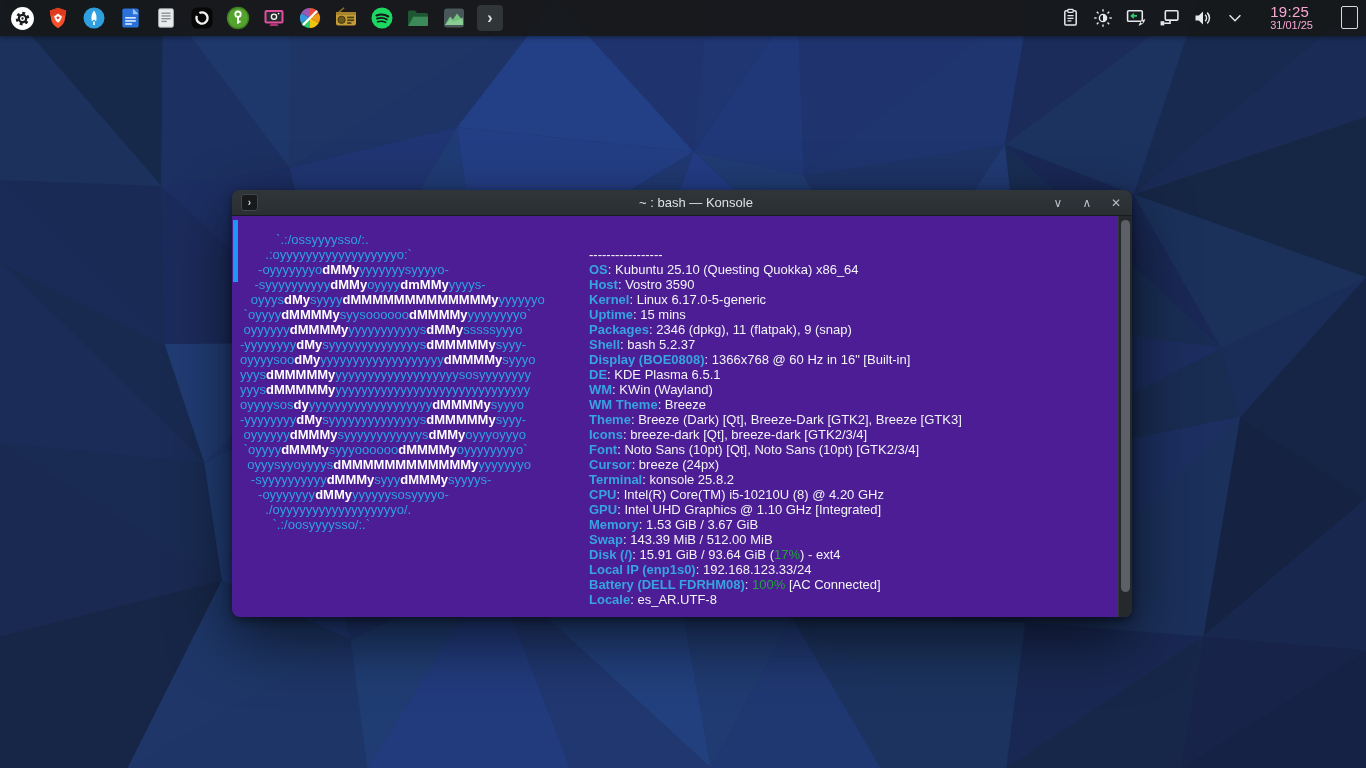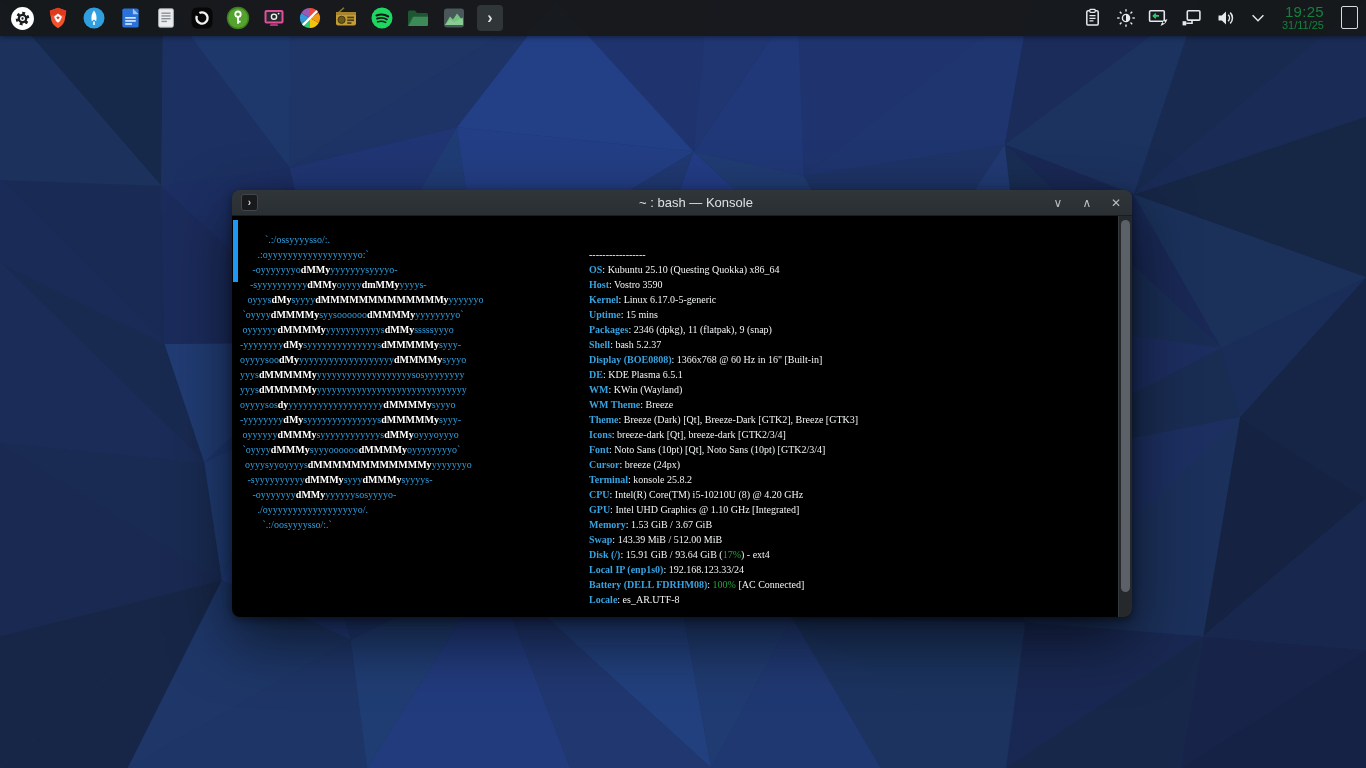--- a/index.html
+++ b/index.html
@@ -15,21 +15,21 @@
     background:rgba(23,25,27,.97);display:flex;align-items:center;
     padding:0 8px;box-shadow:0 1px 5px rgba(0,0,0,.45);
   }
   .launchers{display:flex;align-items:center;gap:8px;}
   .launcher{width:28px;height:28px;border-radius:4px;display:flex;align-items:center;justify-content:center;cursor:pointer;}
   .launcher svg{display:block;}
   .expander-tile{width:26px;height:26px;background:#303537;border-radius:4px;color:#dfe3e6;
     font-size:16px;font-weight:bold;display:flex;align-items:center;justify-content:center;}
   .tray{margin-left:auto;display:flex;align-items:center;gap:11px;}
   .tray-icon{width:22px;height:22px;display:flex;align-items:center;justify-content:center;cursor:pointer;}
-  .clock{color:#15803d;text-align:right;line-height:1.05;margin:0 2px;cursor:pointer;}
+  .clock{color:#f9a8d4;text-align:left;line-height:1.05;margin:0 13px;cursor:pointer;}
   .clock .time{font-size:15px;letter-spacing:.3px;}
   .clock .date{font-size:11px;}
   .peek{width:15px;height:21px;border:1px solid #d7dbde;border-radius:2px;margin-left:4px;cursor:pointer;}
   
   .window{
     position:absolute;left:232px;top:190px;width:900px;height:427px;z-index:5;
     background:#232627;border-radius:8px;overflow:hidden;
     box-shadow:0 22px 60px rgba(0,0,0,.6),0 3px 10px rgba(0,0,0,.45);
   }
   .titlebar{
@@ -41,22 +41,22 @@
     width:15px;height:15px;border-radius:3px;background:#17191b;border:1px solid #41474c;
     color:#d4d8db;font-size:10px;font-weight:bold;display:flex;align-items:center;justify-content:center;
   }
   .titlebar .title{
     position:absolute;left:0;right:0;text-align:center;color:#dde1e4;font-size:13px;pointer-events:none;padding-left:28px;
   }
   .win-buttons{margin-left:auto;display:flex;gap:15px;z-index:1;}
   .win-btn{color:#b9bfc4;font-size:12px;width:14px;text-align:center;cursor:pointer;line-height:1;}
   
   .term{
-    position:absolute;left:0;right:0;top:26px;bottom:0;background:#000000;
-    font-family:Liberation Serif, serif;font-size:10px;line-height:15px;
+    position:absolute;left:0;right:0;top:26px;bottom:0;background:#4c1d95;
+    font-family:Liberation Sans, sans-serif;font-size:13px;line-height:15px;
   }
   .new-output-strip{position:absolute;left:1px;top:4px;width:5px;height:62px;background:#1d99f3;}
   .ascii-art{position:absolute;left:8px;top:16px;white-space:pre;color:#2f9fdf;}
   .ascii-art b{color:#ffffff;font-weight:bold;}
   .fetch-info{position:absolute;left:357px;top:31px;white-space:pre;color:#f2f4f5;}
   .fetch-info .sep{color:#fcfcfc;}
   .fetch-info .k{color:#37a3e0;font-weight:bold;}
   .fetch-info .g{color:#1fa637;text-align:center;}
   .scrollbar{position:absolute;right:0;top:0;bottom:0;width:13px;background:#26292c;border-left:1px solid #34393d;}
   .scroll-thumb{position:absolute;left:2px;top:4px;width:9px;height:372px;border-radius:5px;background:#5b6167;cursor:pointer;}
@@ -332,21 +332,21 @@
     </div>
 
     <div class="tray-icon">
       <svg width="18" height="18" viewBox="0 0 20 20">
         <path d="M4 7 L10 13 L16 7" stroke="#e6e9eb" stroke-width="1.6" fill="none"></path>
       </svg>
     </div>
 
     <div class="clock">
       <div class="time">19:25</div>
-      <div class="date">31/11/25</div>
+      <div class="date">31/01/25</div>
     </div>
 
     <div class="peek"></div>
   </div>
 </div>
 
 <div class="window">
   <div class="titlebar">
     <div class="app-icon">›</div>
     <div class="title">~ : bash — Konsole</div>

